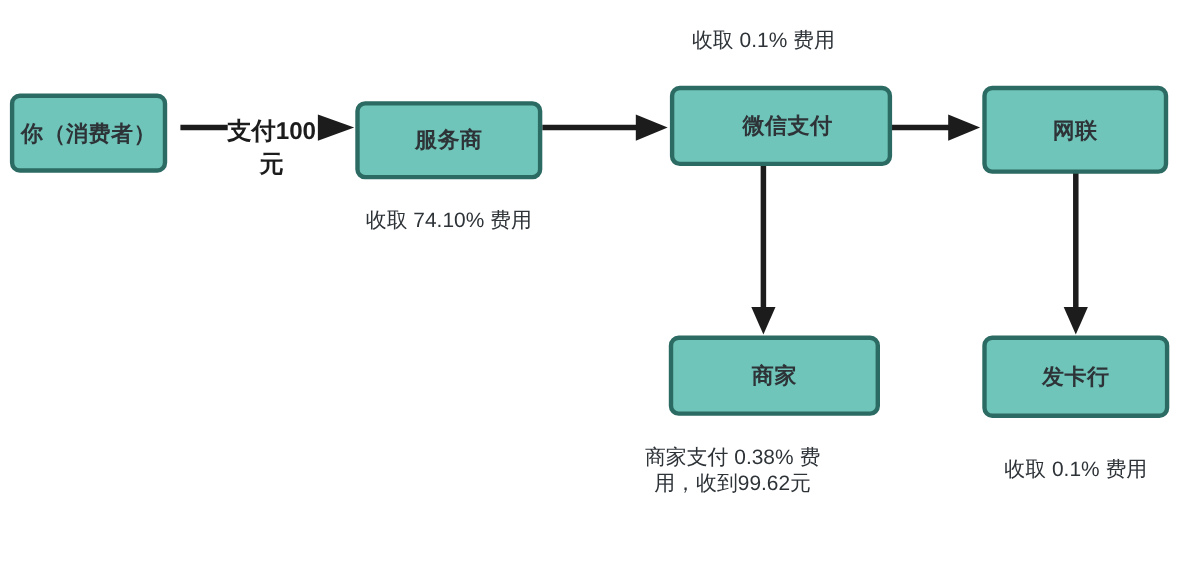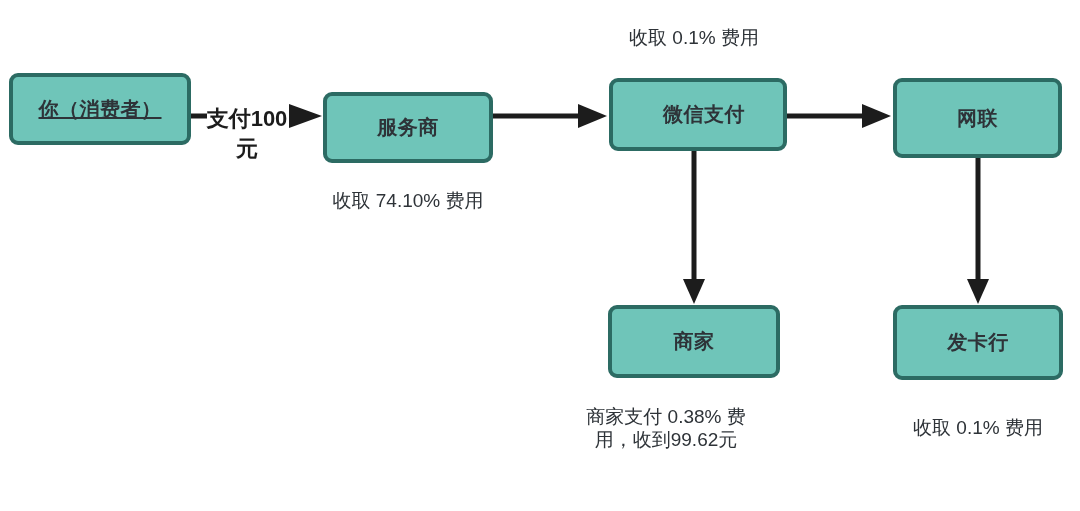--- a/index.html
+++ b/index.html
@@ -39,25 +39,25 @@
     border: 4px solid var(--node-border);
     border-radius: 9px;
     display: flex;
     align-items: center;
     justify-content: center;
     font-weight: bold;
     font-size: 20px;
     color: var(--text);
     letter-spacing: 0.5px;
   }
-  #n-consumer  { left: 9px;   top: 73px;  width: 182px; height: 72px; text-decoration: underline; }
+  #n-consumer  { left: 9px;   top: 85px;  width: 143px; height: 72px; }
   #n-service   { left: 323px; top: 80px;  width: 170px; height: 71px; margin-top: 12px; }
-  #n-wechat    { left: 609px; top: 78px;  width: 178px; height: 73px; padding-left: 12px; }
+  #n-wechat    { left: 609px; top: 78px;  width: 202px; height: 73px; padding-left: 12px; }
   #n-netsunion { left: 893px; top: 78px;  width: 169px; height: 80px; }
-  #n-merchant  { left: 608px; top: 305px; width: 172px; height: 73px; }
+  #n-merchant  { left: 608px; top: 305px; width: 192px; height: 73px; }
   #n-issuing   { left: 893px; top: 305px; width: 170px; height: 75px; }
   .note {
     position: absolute;
     font-weight: normal;
     font-size: 19px;
     line-height: 23px;
     color: var(--text);
     text-align: center;
     white-space: pre-line;
   }

